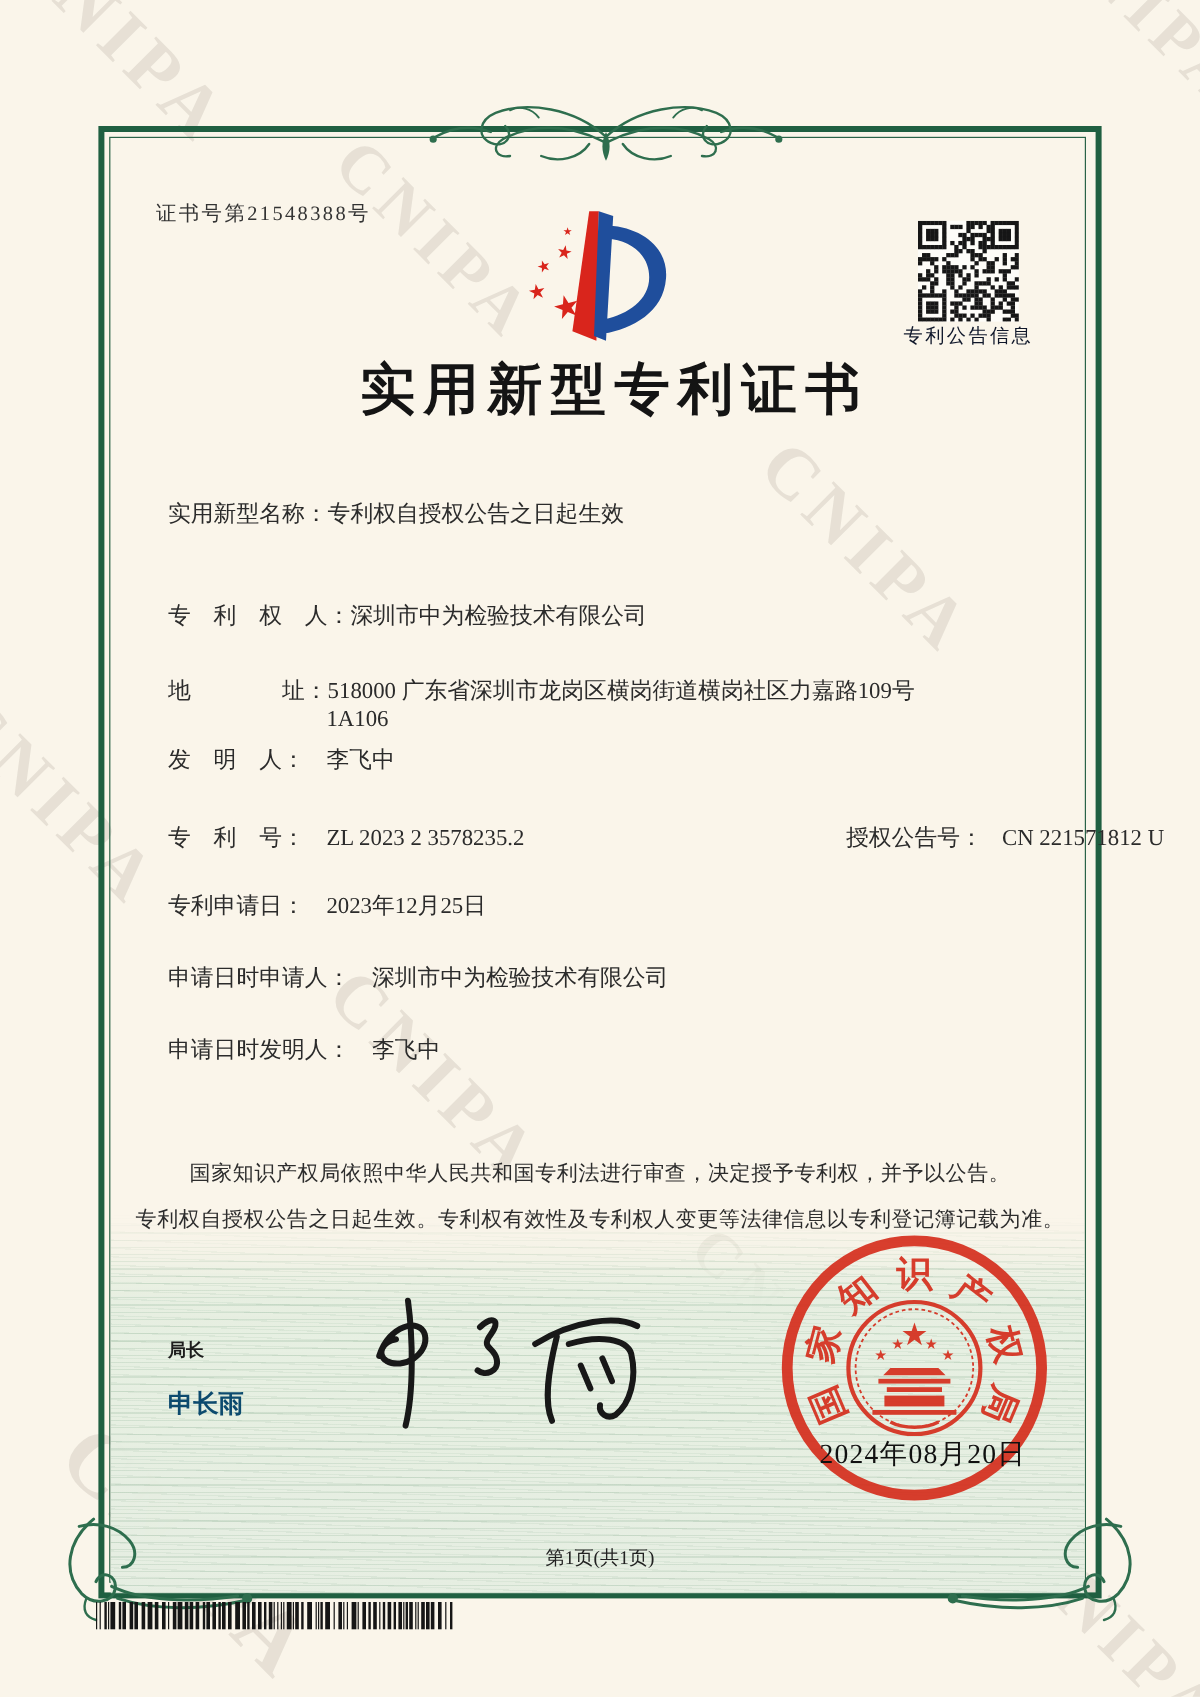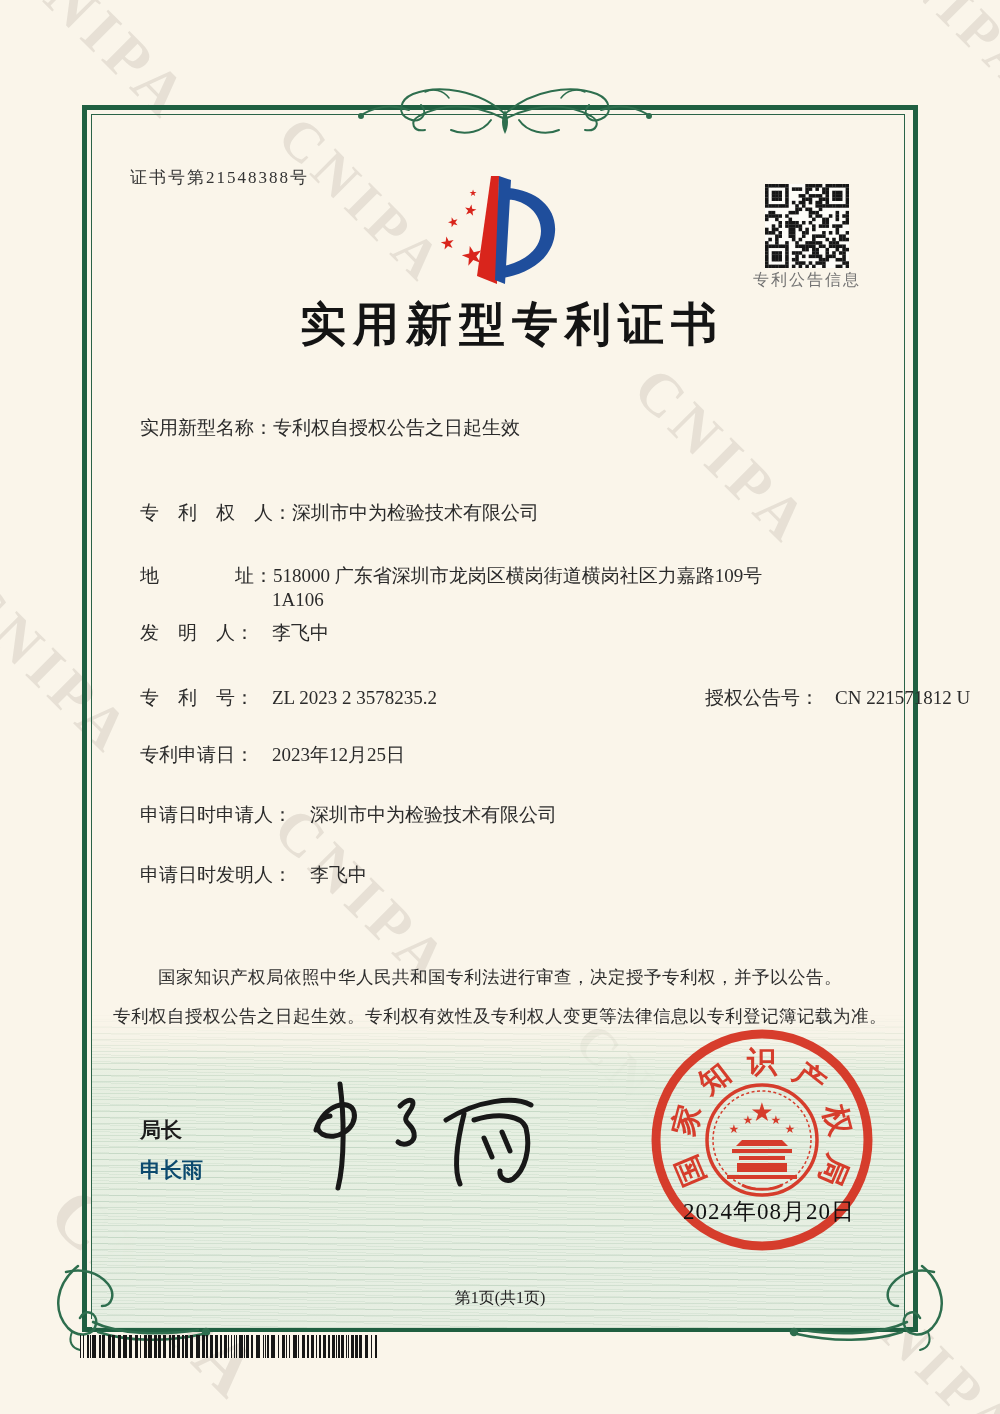--- a/index.html
+++ b/index.html
@@ -17,33 +17,33 @@
       linear-gradient(to bottom, rgba(228,238,224,0), rgba(228,238,224,.9) 70px, #e6eee2);
     -webkit-mask-image:linear-gradient(to bottom, transparent, #000 16%);
     mask-image:linear-gradient(to bottom, transparent, #000 16%);}
   
   .wm{position:absolute;font-weight:bold;letter-spacing:7px;color:rgba(138,127,110,.17);
       transform:rotate(45deg);white-space:nowrap;font-family:"Liberation Serif",serif;}
   
   .cert-no{left:130px;top:166px;font-size:17px;letter-spacing:2px;color:#333;}
   .qr-wrap{left:765px;top:184px;width:84px;}
   .qr-caption{left:746px;top:270px;width:122px;text-align:center;font-size:16px;
-      letter-spacing:2px;color:#737373;}
+      letter-spacing:2px;color:#0f172a;}
   .title{left:0;top:294px;width:988px;text-align:center;font-size:46px;font-weight:bold;
       letter-spacing:7px;color:#141414;margin-left:18px;}
   
   .row{position:absolute;left:140px;font-size:19px;color:#2b2b2b;white-space:nowrap;}
   .f-label{display:inline-block;min-width:132px;}
   .f-val2{display:block;margin-left:132px;}
   .col2{position:absolute;left:565px;top:0;}
   .col2 .f-label{min-width:130px;}
   
   .legal{left:100px;width:800px;text-align:center;font-size:17.5px;color:#2d2d2d;letter-spacing:.5px;}
   
-  .sig-title{left:140px;top:1116px;font-size:21px;font-weight:bold;
+  .sig-title{left:140px;top:1116px;font-size:15px;font-weight:bold;
       font-family:"Liberation Sans","DejaVu Sans",sans-serif;color:#1d1d1d;}
   .sig-name{left:140px;top:1156px;font-size:21px;font-weight:bold;
       font-family:"Liberation Sans","DejaVu Sans",sans-serif;color:#0c4a6e;}
   
   .seal{left:647px;top:1025px;width:230px;height:230px;}
   .seal-date{left:683px;top:1196px;font-size:23px;color:#111;letter-spacing:1px;}
   
   .page-footer{left:0;top:1288px;width:1000px;text-align:center;font-size:16px;color:#222;}
   .barcode{left:80px;top:1335px;}
   svg{display:block;}

